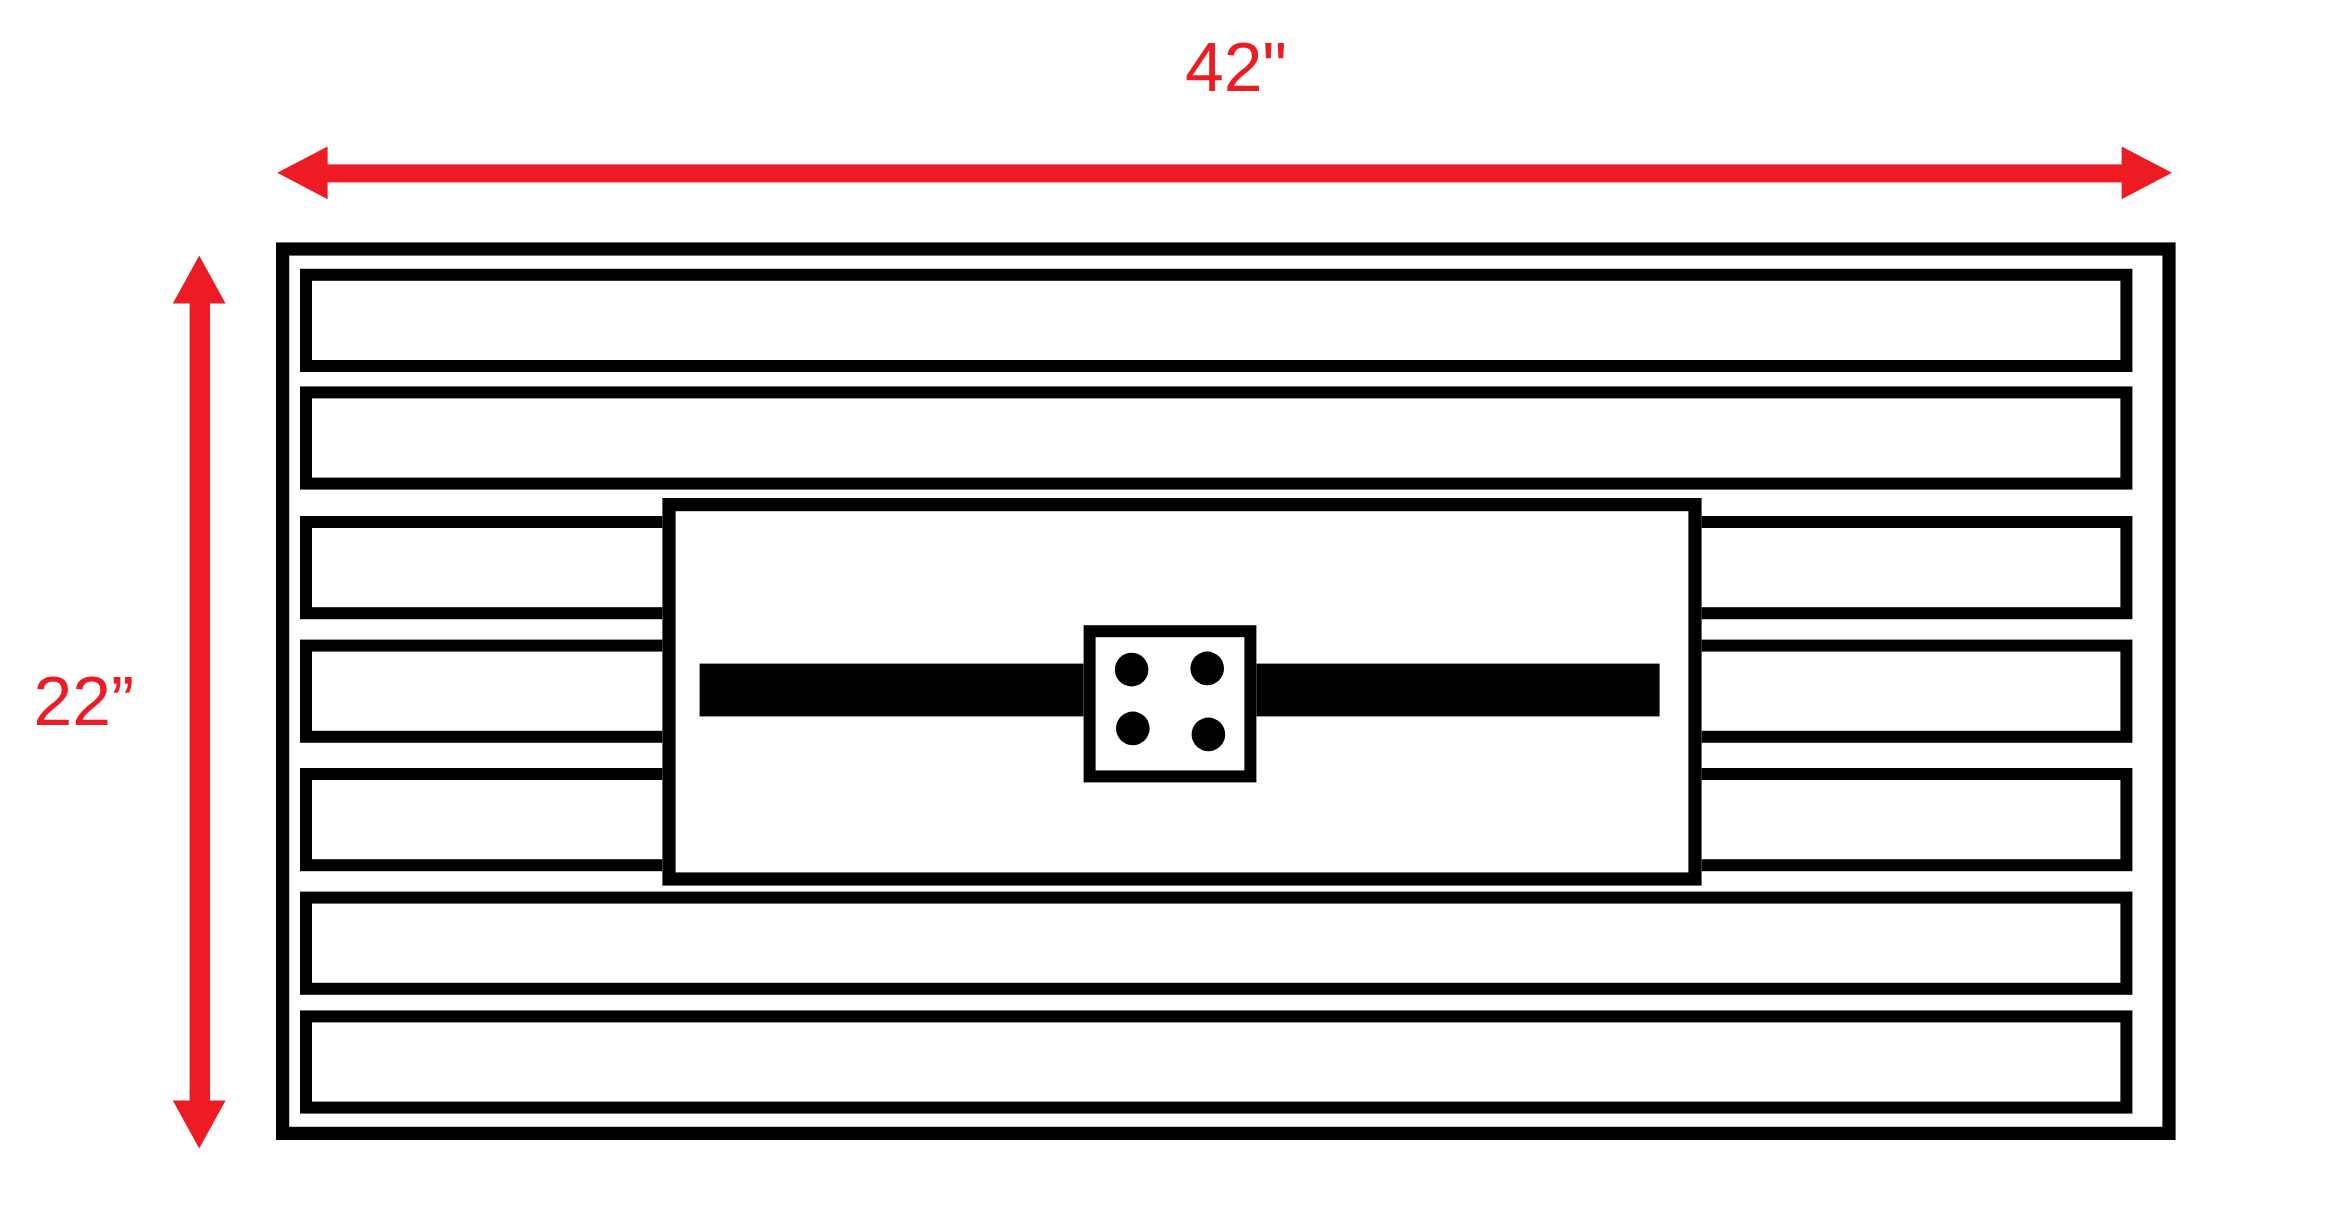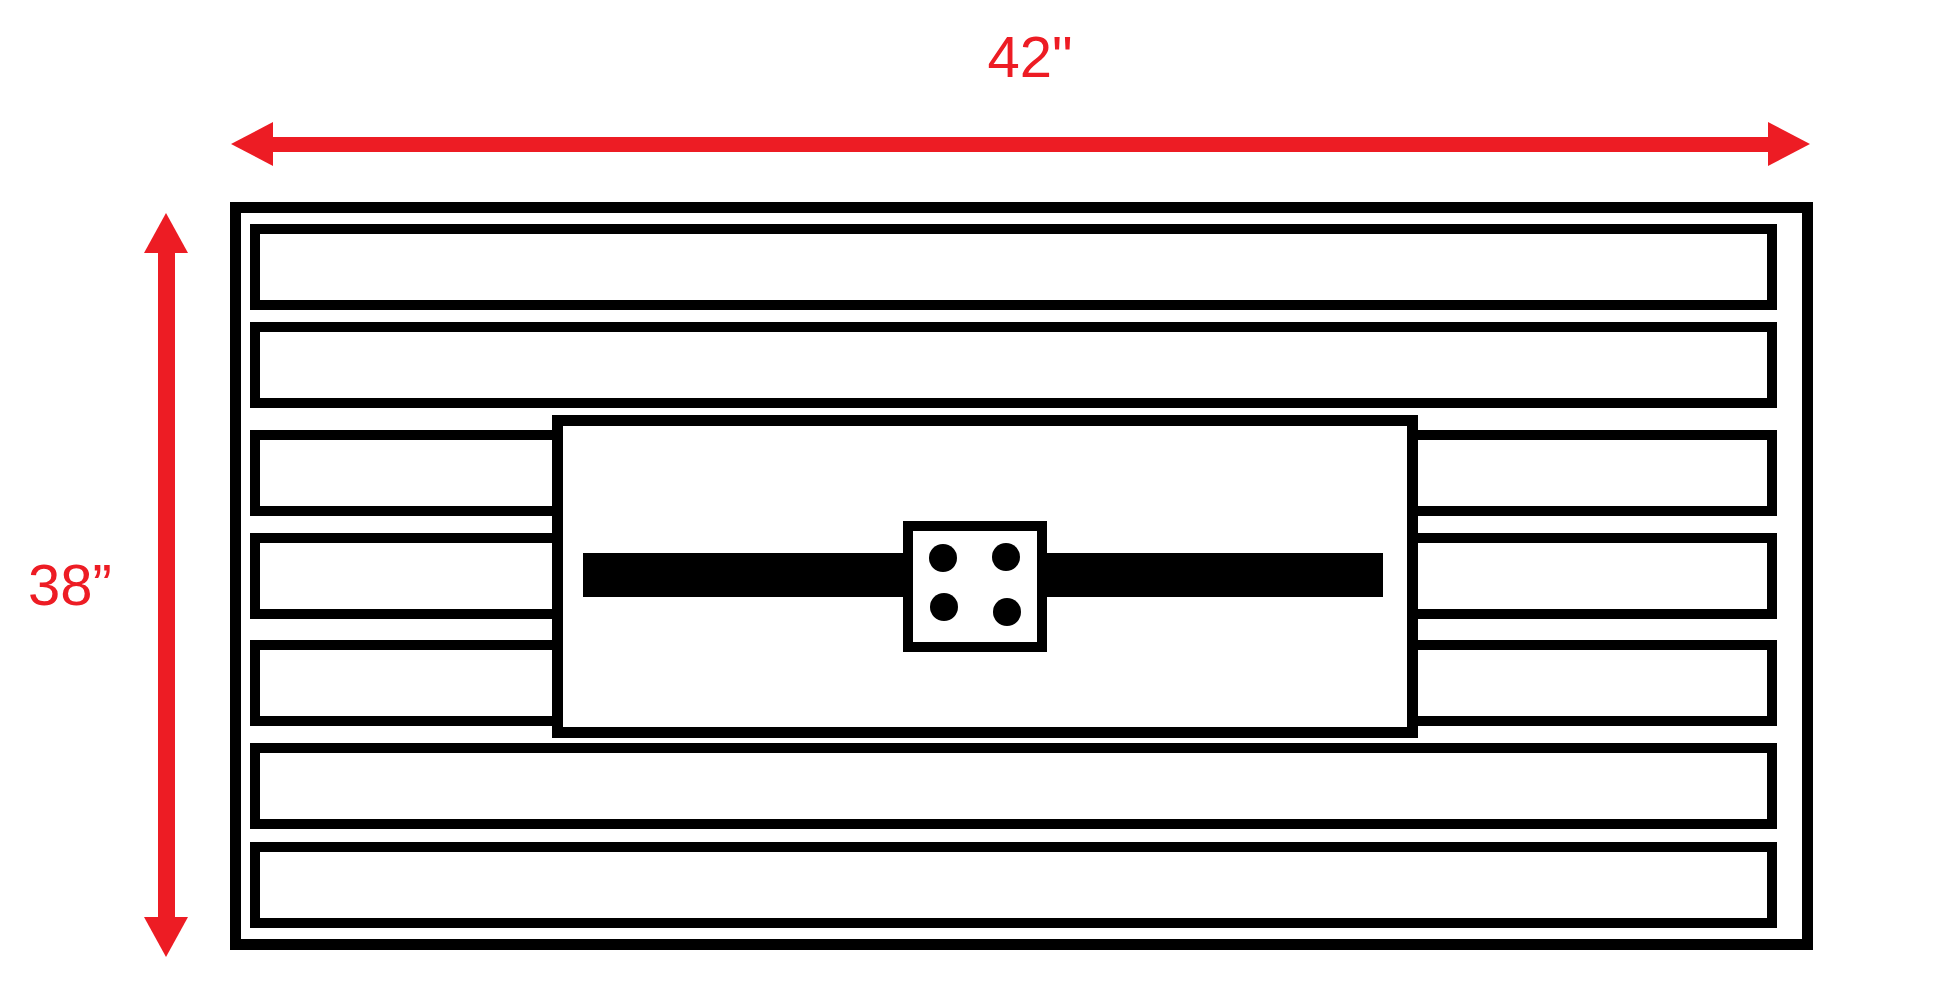--- a/index.html
+++ b/index.html
@@ -57,21 +57,21 @@
 <div class="stage">
 
   <div class="dim-label dim-width">42"</div>
 
   <div>
     <span class="ah ah-left"></span>
     <span class="shaft shaft-h"></span>
     <span class="ah ah-right"></span>
   </div>
 
-  <div class="dim-label dim-height">38”</div>
+  <div class="dim-label dim-height">22”</div>
 
   <div>
     <span class="ah ah-up"></span>
     <span class="shaft shaft-v"></span>
     <span class="ah ah-down"></span>
   </div>
 
   <div class="frame"></div>
 
   <div id="slat-rows">

